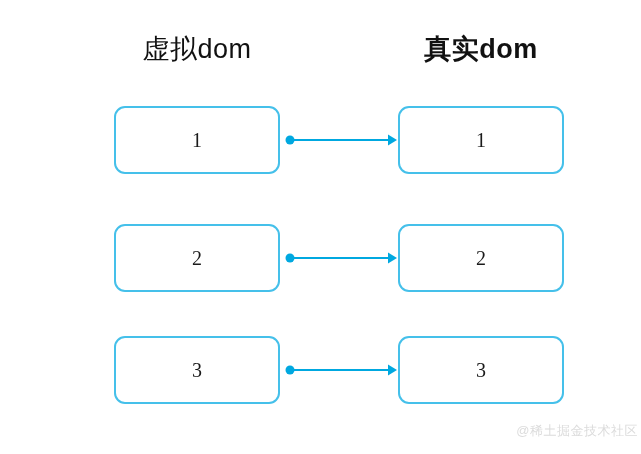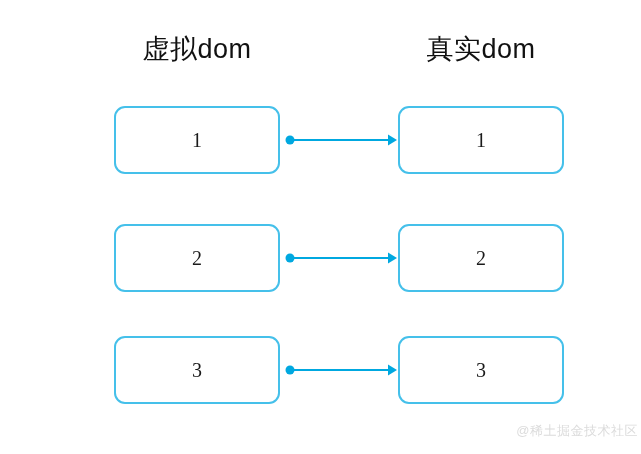--- a/index.html
+++ b/index.html
@@ -94,21 +94,21 @@
     white-space: nowrap;
     user-select: none;
   }
 </style>
 </head>
 <body>
 
 <div id="canvas" style="background: rgb(255, 255, 255);">
 
   <div class="col-heading" id="heading-virtual" style="color: rgb(17, 17, 17);">虚拟dom</div>
-  <div class="col-heading" id="heading-real" style="color: rgb(17, 17, 17);">真实dom</div>
+  <div class="col-heading" id="heading-real" style="color: rgb(17, 17, 17); font-weight: bold;">真实dom</div>
 
   <div class="node-box col-left row-1" style="border-color: rgb(69, 192, 234);">
     <span class="node-label" style="color: rgb(26, 26, 26);">1</span>
   </div>
   <div class="node-box col-left row-2" style="border-color: rgb(69, 192, 234);">
     <span class="node-label" style="color: rgb(26, 26, 26);">2</span>
   </div>
   <div class="node-box col-left row-3" style="border-color: rgb(69, 192, 234);">
     <span class="node-label" style="color: rgb(26, 26, 26);">3</span>
   </div>

